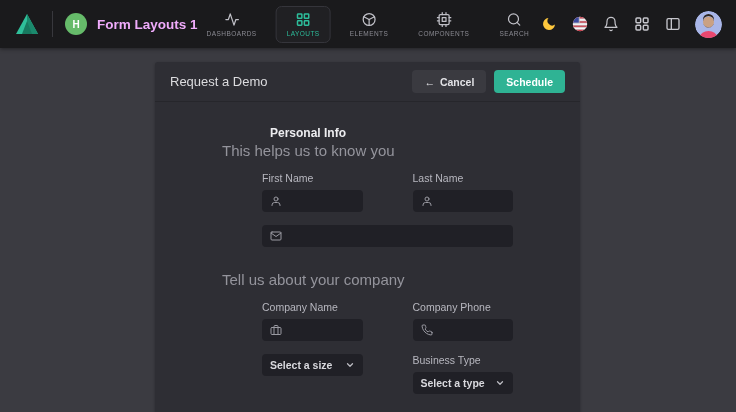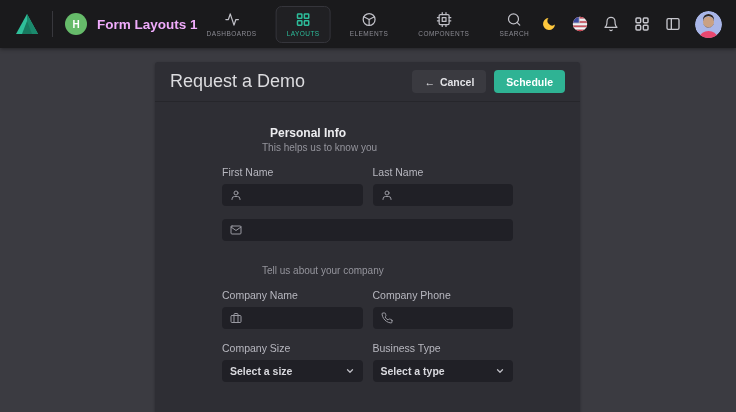--- a/index.html
+++ b/index.html
@@ -59,38 +59,38 @@
   .main { position: relative; height: 364px; overflow: hidden; }
   .card {
     position: absolute; left: 155px; top: 14px; width: 425px; height: 420px;
     background: #2e2e34; border-radius: 3px;
     box-shadow: 0 1px 3px rgba(0,0,0,.3);
   }
   .card-header {
     height: 40px; display: flex; align-items: center;
     padding: 0 15px; border-bottom: 1px solid #26262b;
   }
-  .card-title { font-size: 18px; font-weight: 500; color: #dcdcdf; }
+  .card-title { font-size: 13px; font-weight: 500; color: #dcdcdf; }
   .header-actions { margin-left: auto; display: flex; gap: 8px; }
   .btn {
     height: 23px; padding: 0 12px; border: none; border-radius: 4px;
     font-family: "Liberation Sans", sans-serif; font-size: 10.5px; font-weight: 600;
     display: flex; align-items: center; gap: 5px; cursor: pointer;
   }
   .btn-cancel { background: #3a3a40; color: #e2e2e6; }
   .btn-schedule { background: #2fb394; color: #ffffff; }
 
   .card-body { padding: 24px 67px 0 67px; }
 
   .section-title { font-size: 12px; font-weight: bold; color: #ededf0; padding-left: 48px; }
-  .section-sub { font-size: 10px; color: #94949c; margin-top: 2px; margin-left: 40px; }
+  .section-sub { font-size: 15px; color: #94949c; margin-top: 2px; }
   .section + .section { margin-top: 24px; }
 
   .row { display: flex; gap: 10px; margin-top: 13px; }
-  .field { flex: 1; min-width: 0; }
+  .field { flex: 1; min-width: 0; margin-left: 40px; }
   .field-label { display: block; font-size: 10.5px; color: #b7b7bf; margin-bottom: 6px; }
   .control {
     height: 22px; background: #202026; border-radius: 4px;
     display: flex; align-items: center; padding: 0 8px; cursor: text;
   }
   .control svg { width: 12px; height: 12px; stroke: #9a9aa2; flex: 0 0 auto; }
   .select { cursor: pointer; justify-content: space-between; }
   .select-value { font-size: 10.5px; font-weight: 600; color: #d9d9de; }
   .select .caret { width: 10px; height: 10px; stroke: #bcbcc3; }
 </style>
@@ -282,21 +282,20 @@
             <div class="control">
               <svg viewBox="0 0 24 24" fill="none" stroke-width="2" stroke-linecap="round" stroke-linejoin="round">
                   <path d="M22 16.92v3a2 2 0 0 1-2.18 2 19.79 19.79 0 0 1-8.63-3.07 19.5 19.5 0 0 1-6-6 19.79 19.79 0 0 1-3.07-8.67A2 2 0 0 1 4.11 2h3a2 2 0 0 1 2 1.72 12.84 12.84 0 0 0 .7 2.81 2 2 0 0 1-.45 2.11L8.09 9.91a16 16 0 0 0 6 6l1.27-1.27a2 2 0 0 1 2.11-.45 12.84 12.84 0 0 0 2.81.7A2 2 0 0 1 22 16.92z"></path>
                 </svg>
             </div>
           </div>
         </div>
 
         <div class="row">
           <div class="field">
-            <label class="field-label">Company Size</label>
             <div class="control select">
               <span class="select-value">Select a size</span>
               <svg class="caret" viewBox="0 0 24 24" fill="none" stroke-width="3" stroke-linecap="round" stroke-linejoin="round">
                   <polyline points="6 9 12 15 18 9"></polyline>
                 </svg>
             </div>
           </div>
           <div class="field">
             <label class="field-label">Business Type</label>
             <div class="control select">

